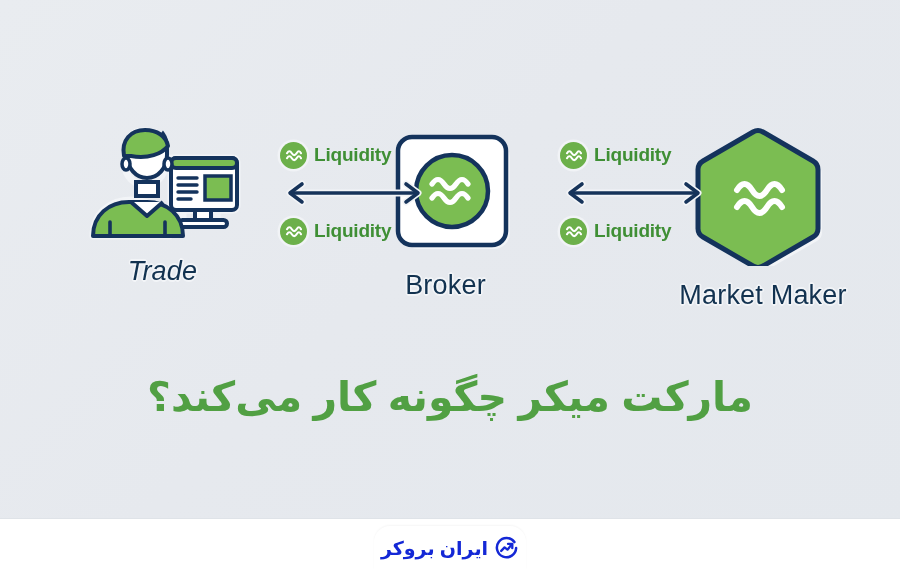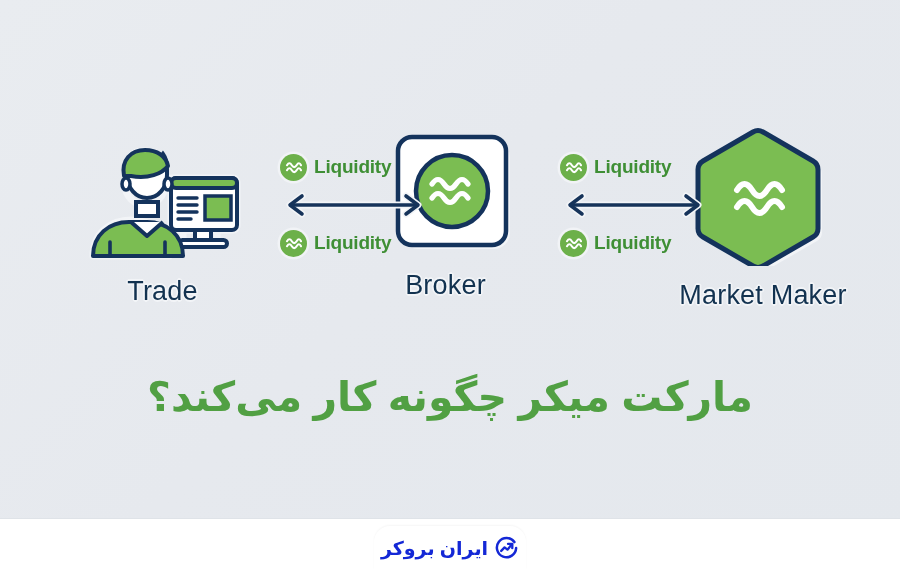--- a/index.html
+++ b/index.html
@@ -44,35 +44,35 @@
     letter-spacing: 0.2px;
     white-space: nowrap;
     text-shadow:
        1.6px 0 0 #f2f4f7, -1.6px 0 0 #f2f4f7,
        0 1.6px 0 #f2f4f7, 0 -1.6px 0 #f2f4f7,
        1.2px 1.2px 0 #f2f4f7, -1.2px 1.2px 0 #f2f4f7,
        1.2px -1.2px 0 #f2f4f7, -1.2px -1.2px 0 #f2f4f7;
   }
 
   
-  .node-trader { left: 75px; top: 24px; width: 175px; }
+  .node-trader { left: 75px; top: 4px; width: 175px; font-style: italic; }
   .node-trader .art { width: 175px; height: 118px; display: block; }
 
   
   .node-broker { left: 358px; top: 14px; width: 175px; }
   .node-broker .art { width: 175px; height: 122px; display: block; }
 
   
   .node-mm { left: 638px; top: 6px; width: 250px; }
   .node-mm .art { width: 250px; height: 140px; display: block; }
 
   
   .connector {
     position: absolute;
-    top: 32px;
+    top: 20px;
     width: 150px;
     height: 130px;
     padding-left: 40px;
   }
   .connector-left  { left: 240px; }
   .connector-right { left: 520px; }
 
   .liq {
     display: flex;
     align-items: center;

